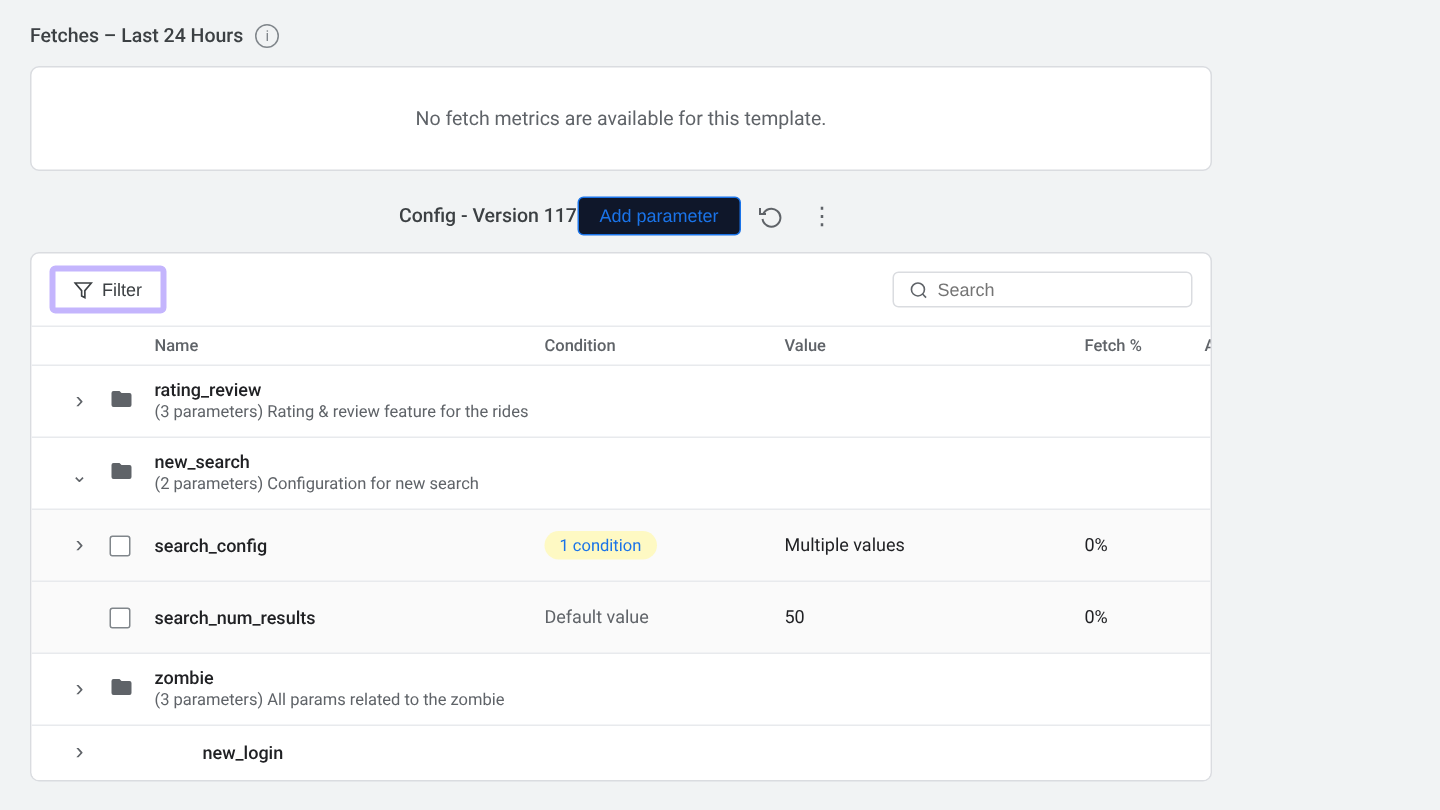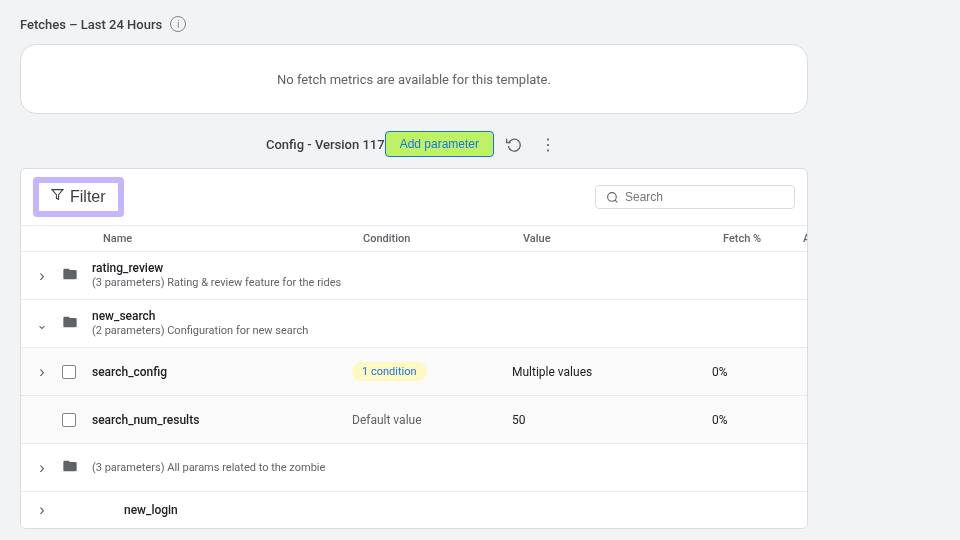--- a/index.html
+++ b/index.html
@@ -36,21 +36,21 @@
       align-items: center;
       justify-content: center;
       font-size: 10px;
       color: #80868b;
       cursor: pointer;
       flex-shrink: 0;
     }
     .fetch-metrics-box {
       background: #fff;
       border: 1px solid #dadce0;
-      border-radius: 16px;
+      border-radius: 6px;
       height: 70px;
       display: flex;
       align-items: center;
       justify-content: center;
       margin-bottom: 16px;
     }
     .fetch-metrics-empty {
       color: #5f6368;
       font-size: 13px;
     }
@@ -64,21 +64,21 @@
       font-size: 13px;
       color: #3c4043;
       font-weight: 500;
     }
     .config-actions {
       display: flex;
       align-items: center;
       gap: 6px;
     }
     .add-param-btn {
-      background: #bef264;
+      background: #0f172a;
       border: 1px solid #1a73e8;
       color: #1a73e8;
       border-radius: 4px;
       padding: 5px 14px;
       font-size: 12px;
       font-weight: 500;
       cursor: pointer;
     }
     .icon-btn {
       width: 28px;
@@ -101,27 +101,27 @@
     }
     .table-toolbar {
       display: flex;
       align-items: center;
       justify-content: space-between;
       padding: 8px 12px;
       border-bottom: 1px solid #e8eaed;
     }
     .filter-btn {
       display: flex;
-      align-items: flex-start;
+      align-items: flex-end;
       gap: 6px;
-      border: 6px solid #c4b5fd;
+      border: 4px solid #c4b5fd;
       background: #fff;
       border-radius: 4px;
       padding: 5px 12px;
-      font-size: 16px;
+      font-size: 12px;
       color: #3c4043;
       cursor: pointer;
     }
     .search-box {
       display: flex;
       align-items: center;
       border: 1px solid #dadce0;
       border-radius: 4px;
       padding: 4px 10px;
       gap: 6px;
@@ -151,21 +151,21 @@
     .table-header-cell {
       font-size: 11px;
       color: #5f6368;
       font-weight: 500;
       text-transform: none;
     }
     .table-row {
       display: grid;
       grid-template-columns: 40px 30px 260px 160px 200px 80px 80px;
       align-items: center;
-      padding: 0 1px;
+      padding: 0 12px;
       border-bottom: 1px solid #e8eaed;
       min-height: 48px;
       background: #fff;
     }
     .table-row.group-row {
       background: #fff;
     }
     .table-row.param-row {
       background: #fafafa;
     }
@@ -421,20 +421,21 @@
     <div class="table-row group-row">
       <button class="chevron-btn">
         <span class="chevron-right"></span>
       </button>
       <div>
         <svg width="16" height="16" viewBox="0 0 24 24" fill="#5f6368">
           <path d="M10 4H4a2 2 0 0 0-2 2v12a2 2 0 0 0 2 2h16a2 2 0 0 0 2-2V8a2 2 0 0 0-2-2h-8l-2-2z"></path>
         </svg>
       </div>
       <div class="name-cell">
+        <span class="param-name">zombie</span>
         <span class="param-desc">(3 parameters) All params related to the zombie</span>
       </div>
       <div></div>
       <div></div>
       <div></div>
       <div class="actions-cell">
         <button class="more-icon-btn">⋮</button>
       </div>
     </div>
 

